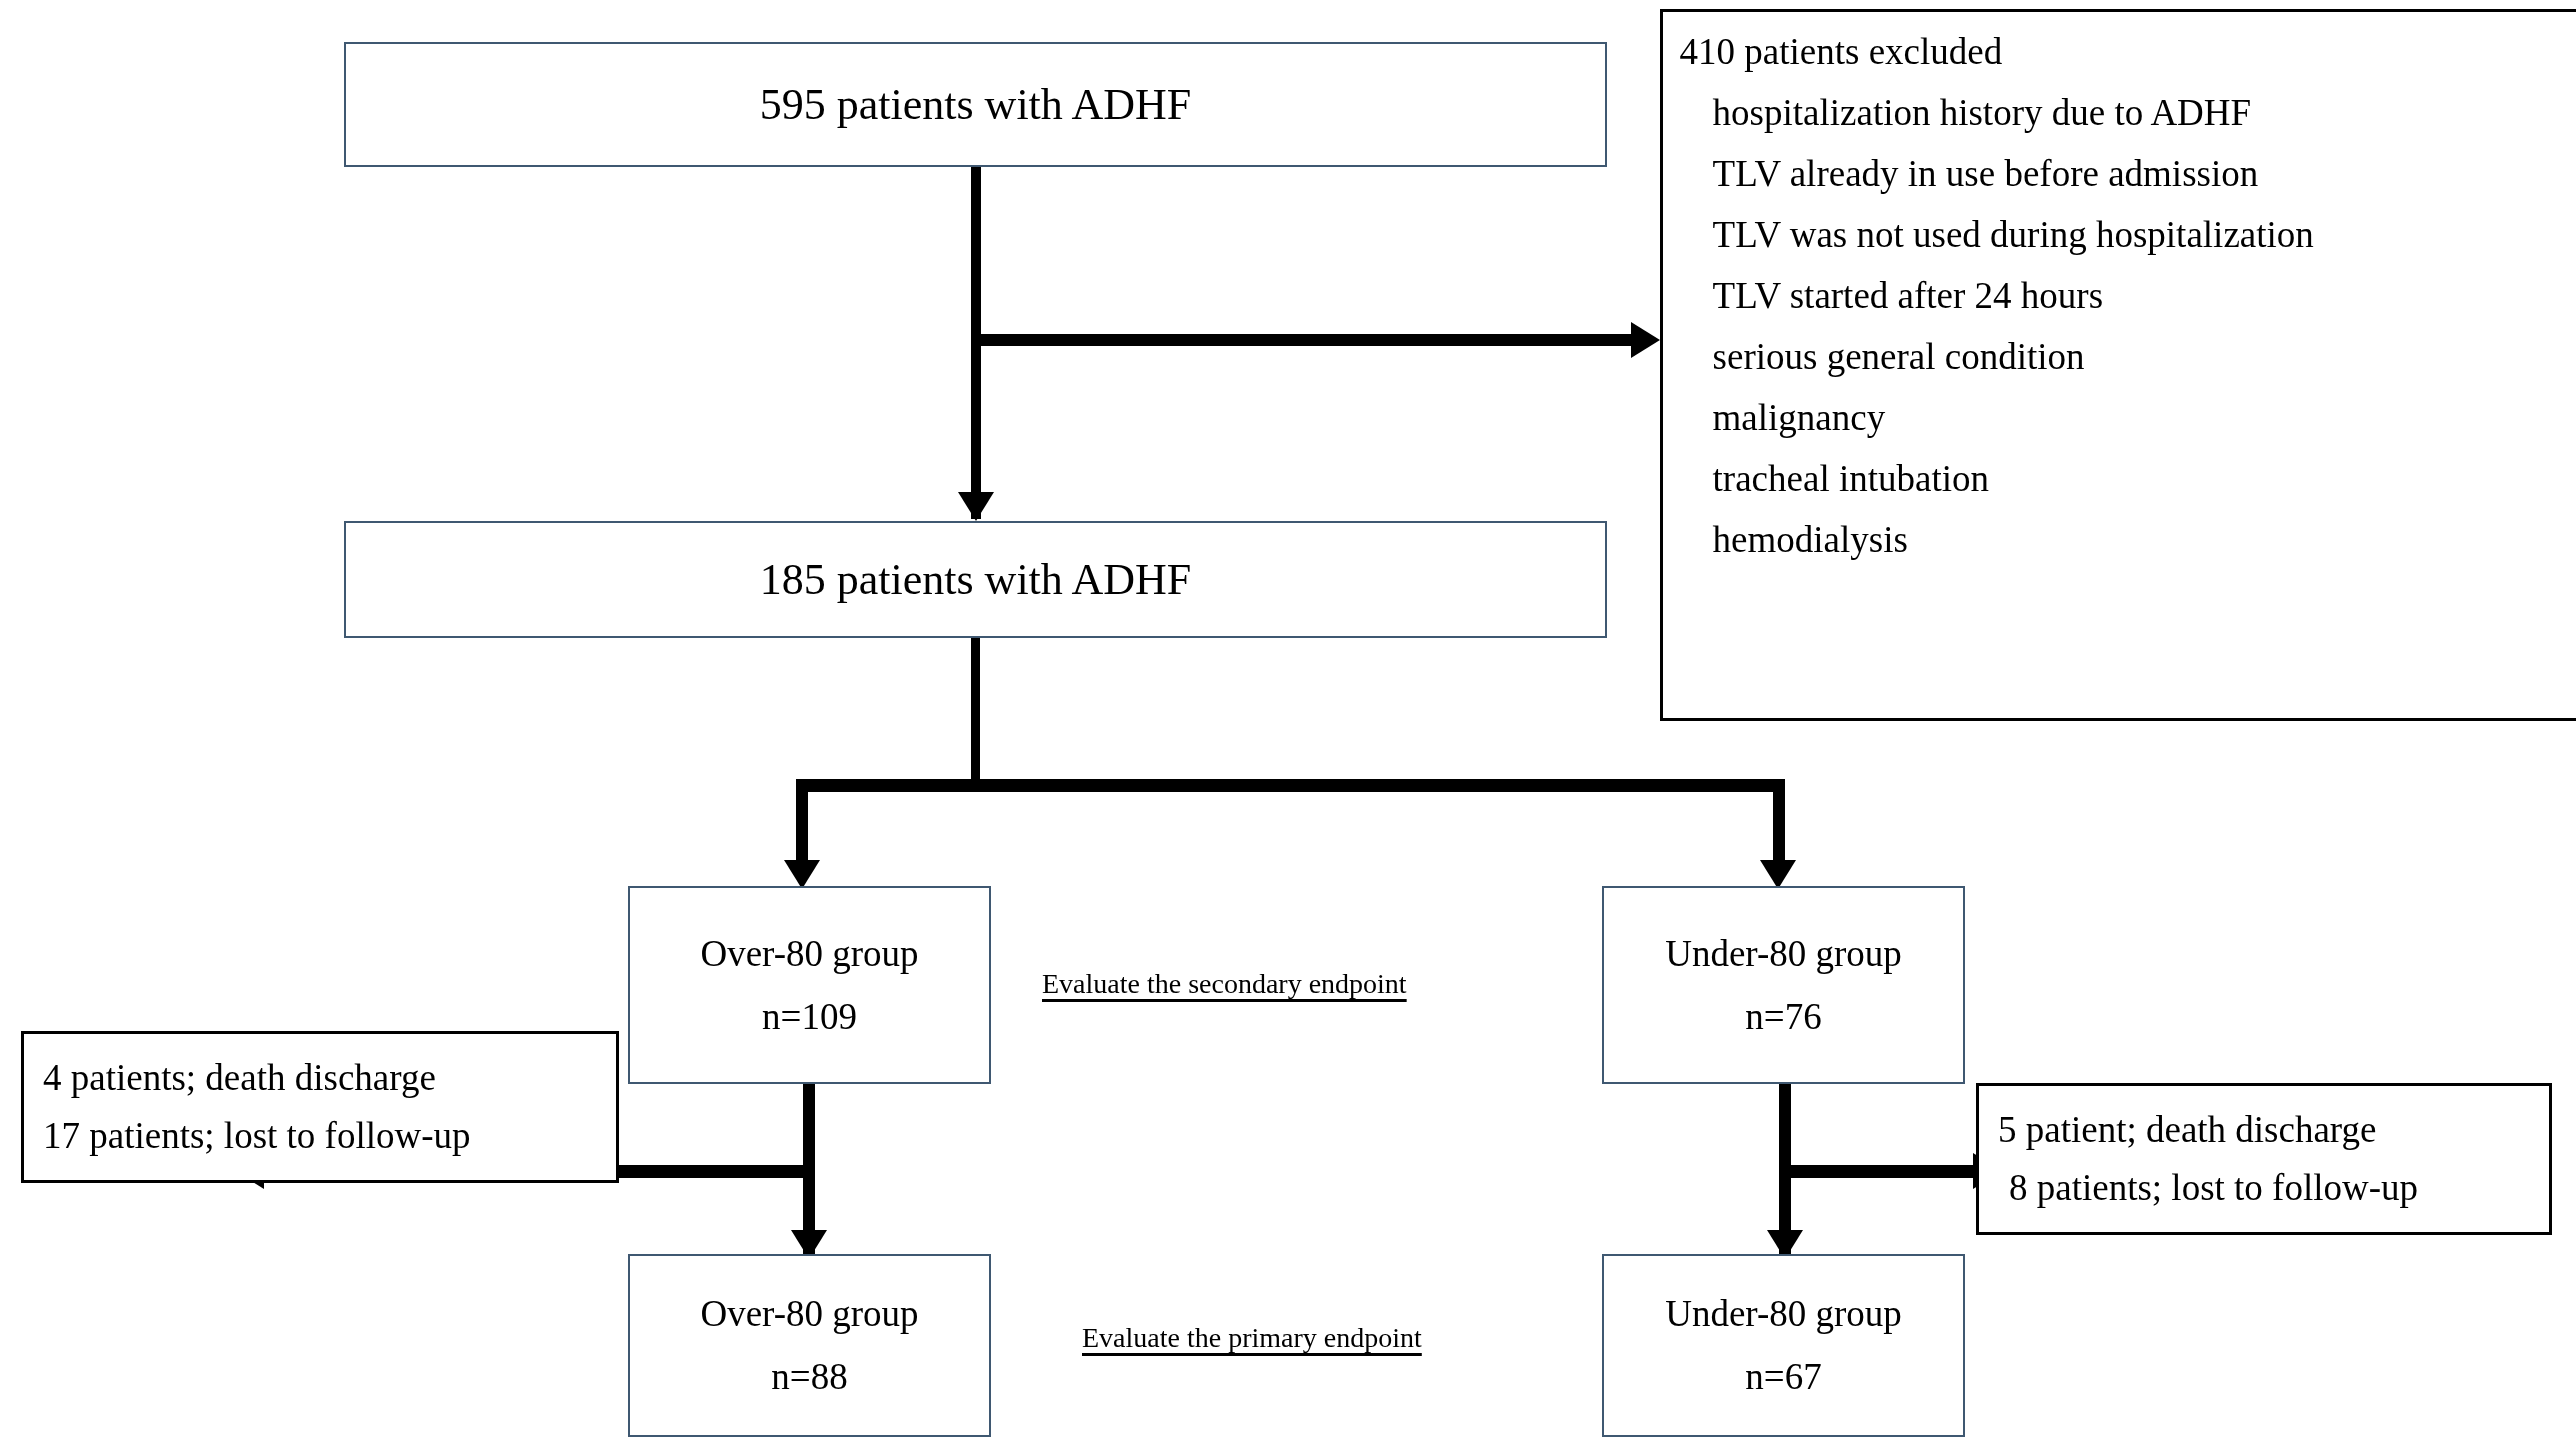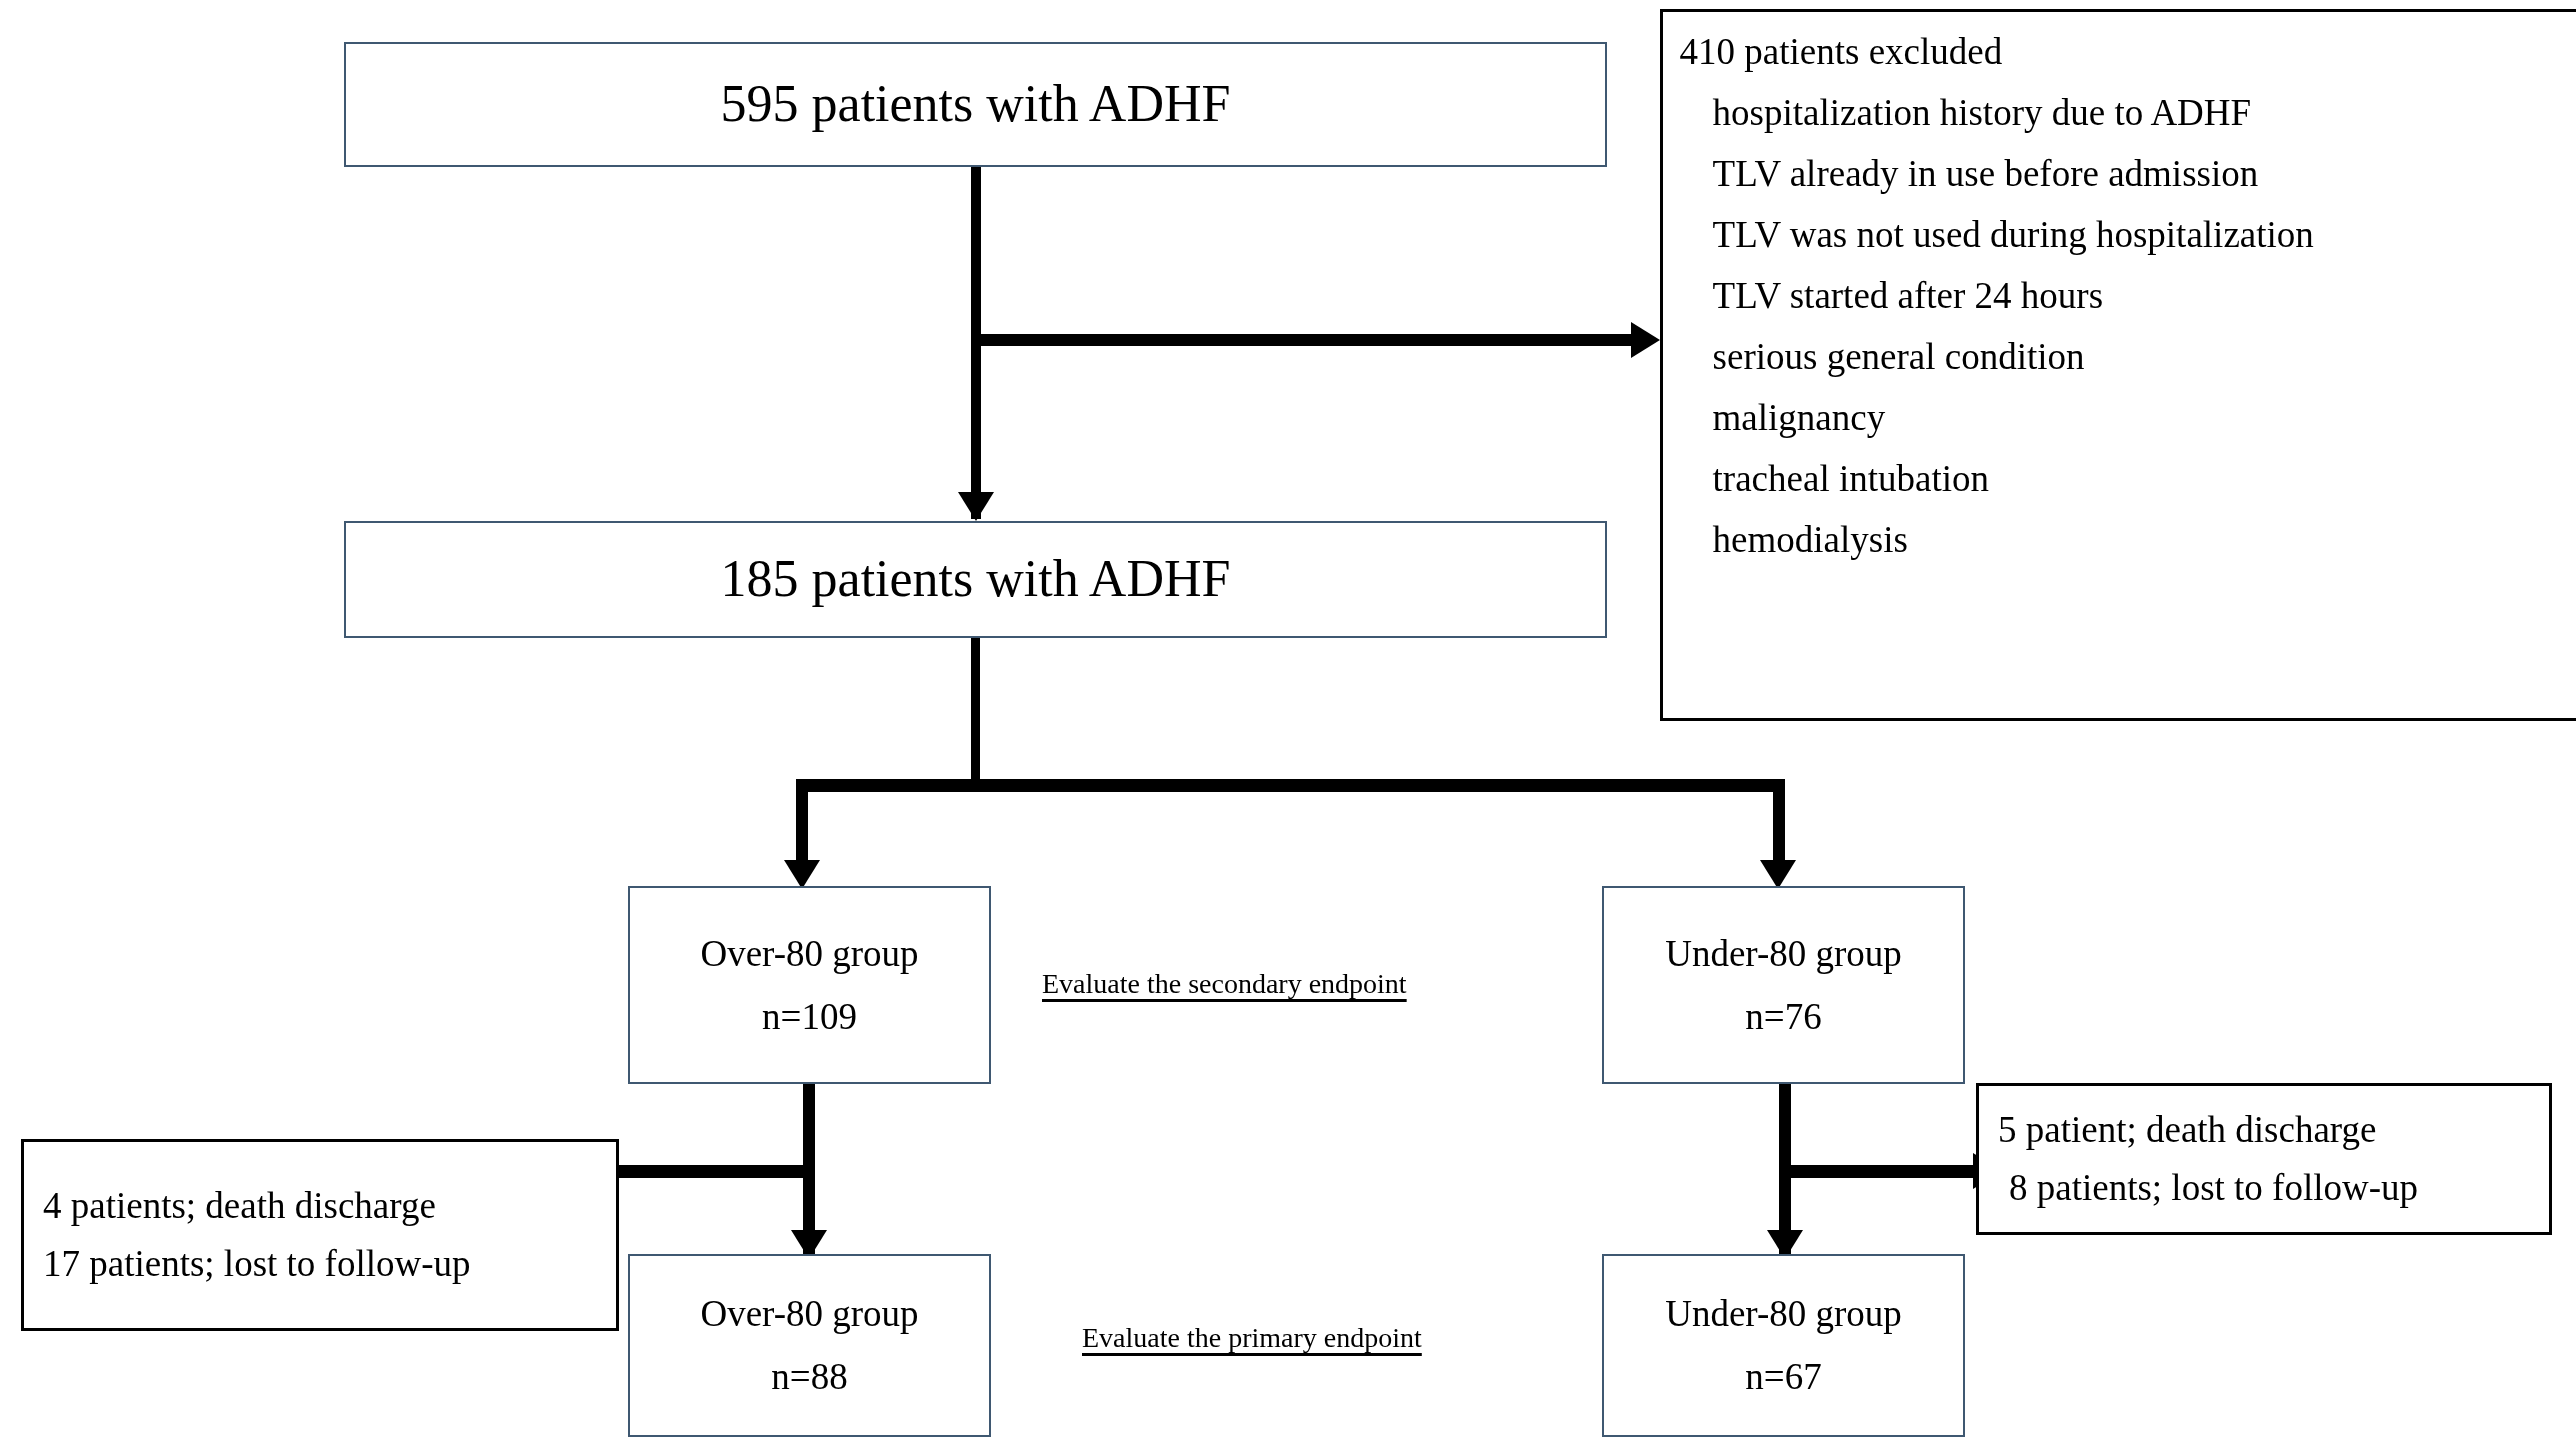--- a/index.html
+++ b/index.html
@@ -36,21 +36,21 @@
   }
   .box.black {
     border: 3.8px solid #000000;
   }
   .box-line {
     white-space: nowrap;
     line-height: 1.12;
   }
 
   
-  .fs-main   { font-size: 52px; }
+  .fs-main   { font-size: 44px; }
   .fs-group  { font-size: 37px; }
   .fs-side   { font-size: 37px; }
   .fs-excl   { font-size: 37px; }
 
   
   #exclusion-box {
     align-items: flex-start;
     justify-content: flex-start;
     text-align: left;
     padding: 11.5px 0 0 16.6px;
@@ -161,21 +161,21 @@
     <div class="box-line fs-group">n=109</div>
   </div>
 
   <div class="box blue" id="under80-secondary-box" style="left:1602px; top:886px; width:363px; height:198px;">
     <div class="box-line fs-group" style="margin-bottom:21.7px;">Under-80 group</div>
     <div class="box-line fs-group">n=76</div>
   </div>
 
   <div class="free-label" style="left:1042px; top:968px;">Evaluate the secondary endpoint</div>
 
-  <div class="box black" id="over80-losses-box" style="left:21px; top:1139px; width:598px; height:192px;">
+  <div class="box black" id="over80-losses-box" style="left:21px; top:1031px; width:598px; height:152px;">
     <div class="box-line fs-side" style="align-self:flex-start; margin-left:19px; margin-bottom:16.6px;">4 patients; death discharge</div>
     <div class="box-line fs-side" style="align-self:flex-start; margin-left:19px;">17 patients; lost to follow-up</div>
   </div>
 
   <div class="box black" id="under80-losses-box" style="left:1976px; top:1083px; width:576px; height:152px;">
     <div class="box-line fs-side" style="align-self:flex-start; margin-left:19px; margin-bottom:16.6px;">5 patient; death discharge</div>
     <div class="box-line fs-side" style="align-self:flex-start; margin-left:30px;">8 patients; lost to follow-up</div>
   </div>
 
   <div class="box blue" id="over80-primary-box" style="left:628px; top:1254px; width:363px; height:183px;">

